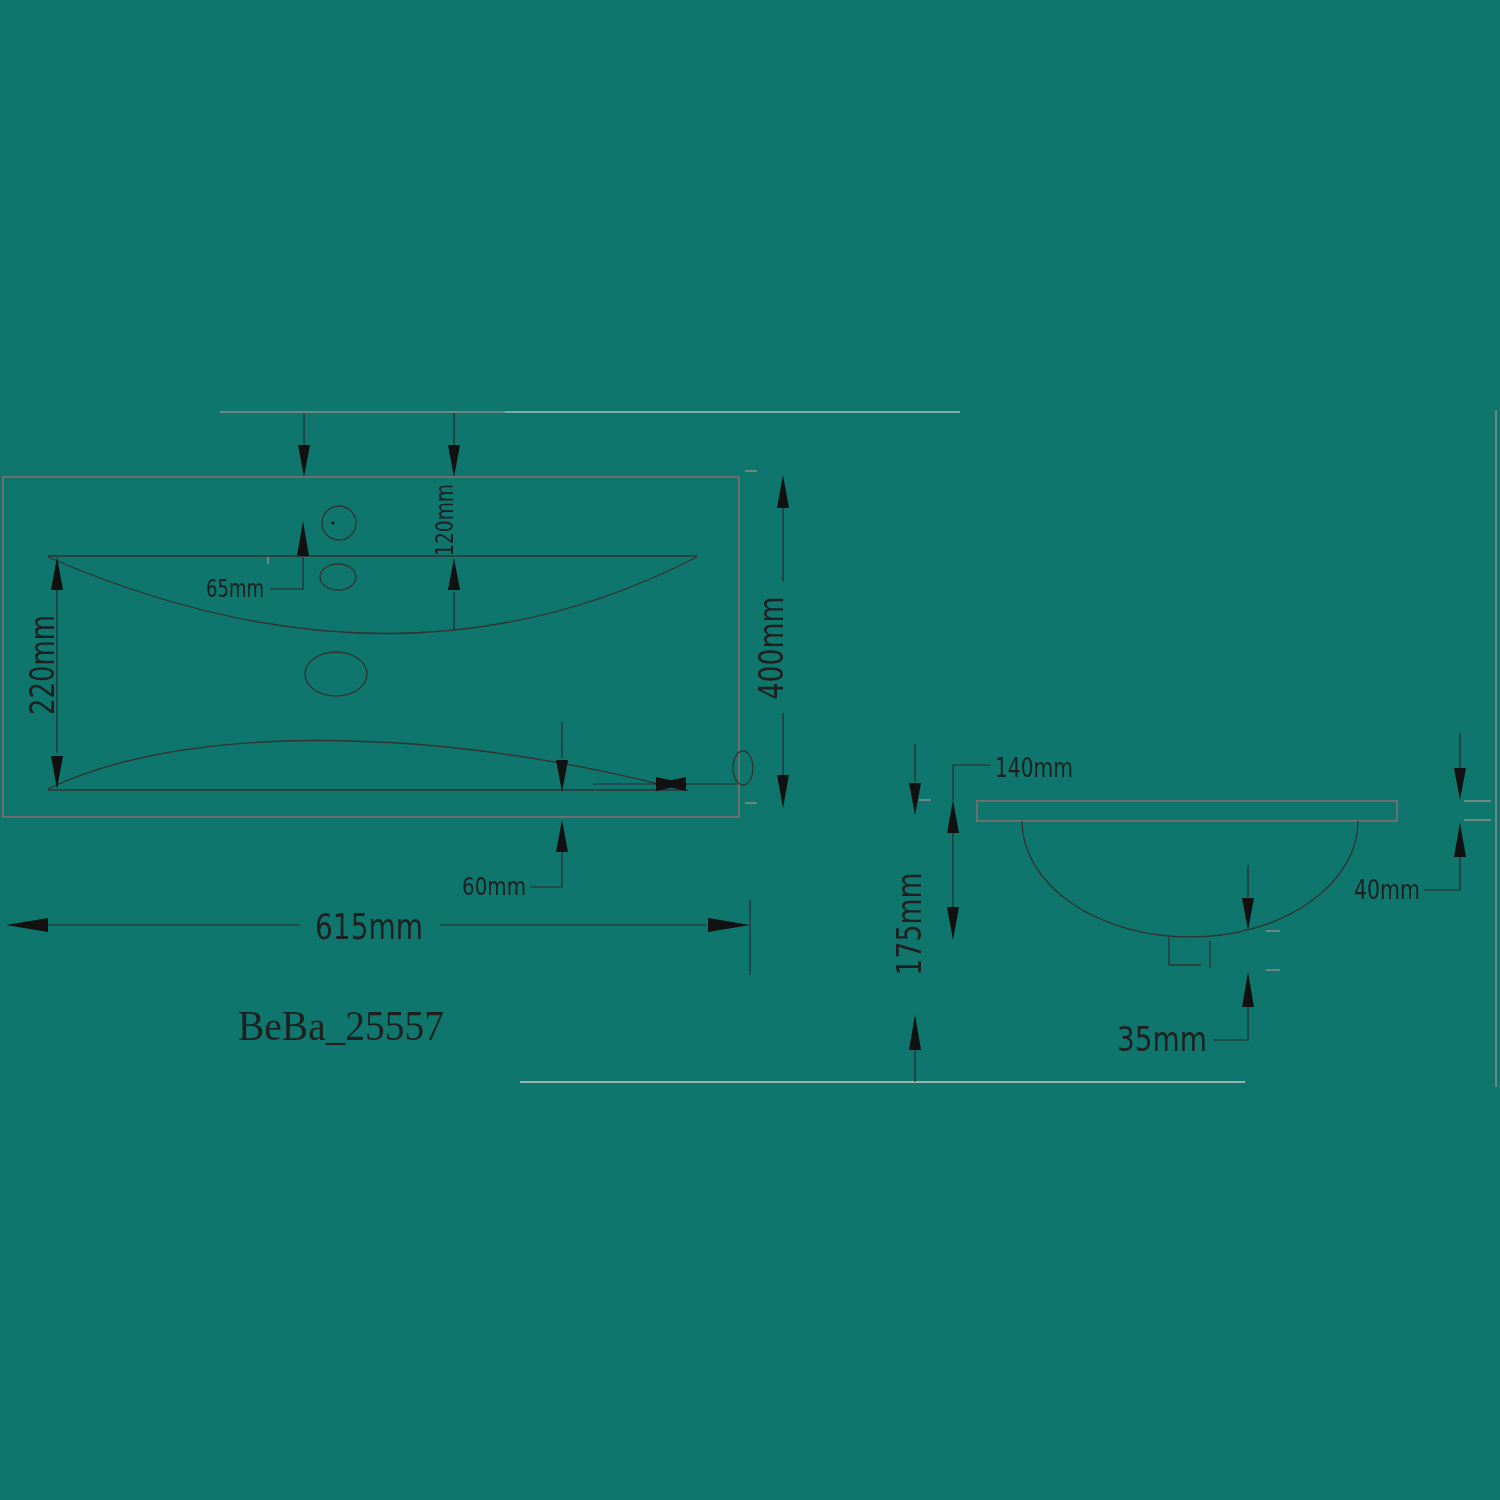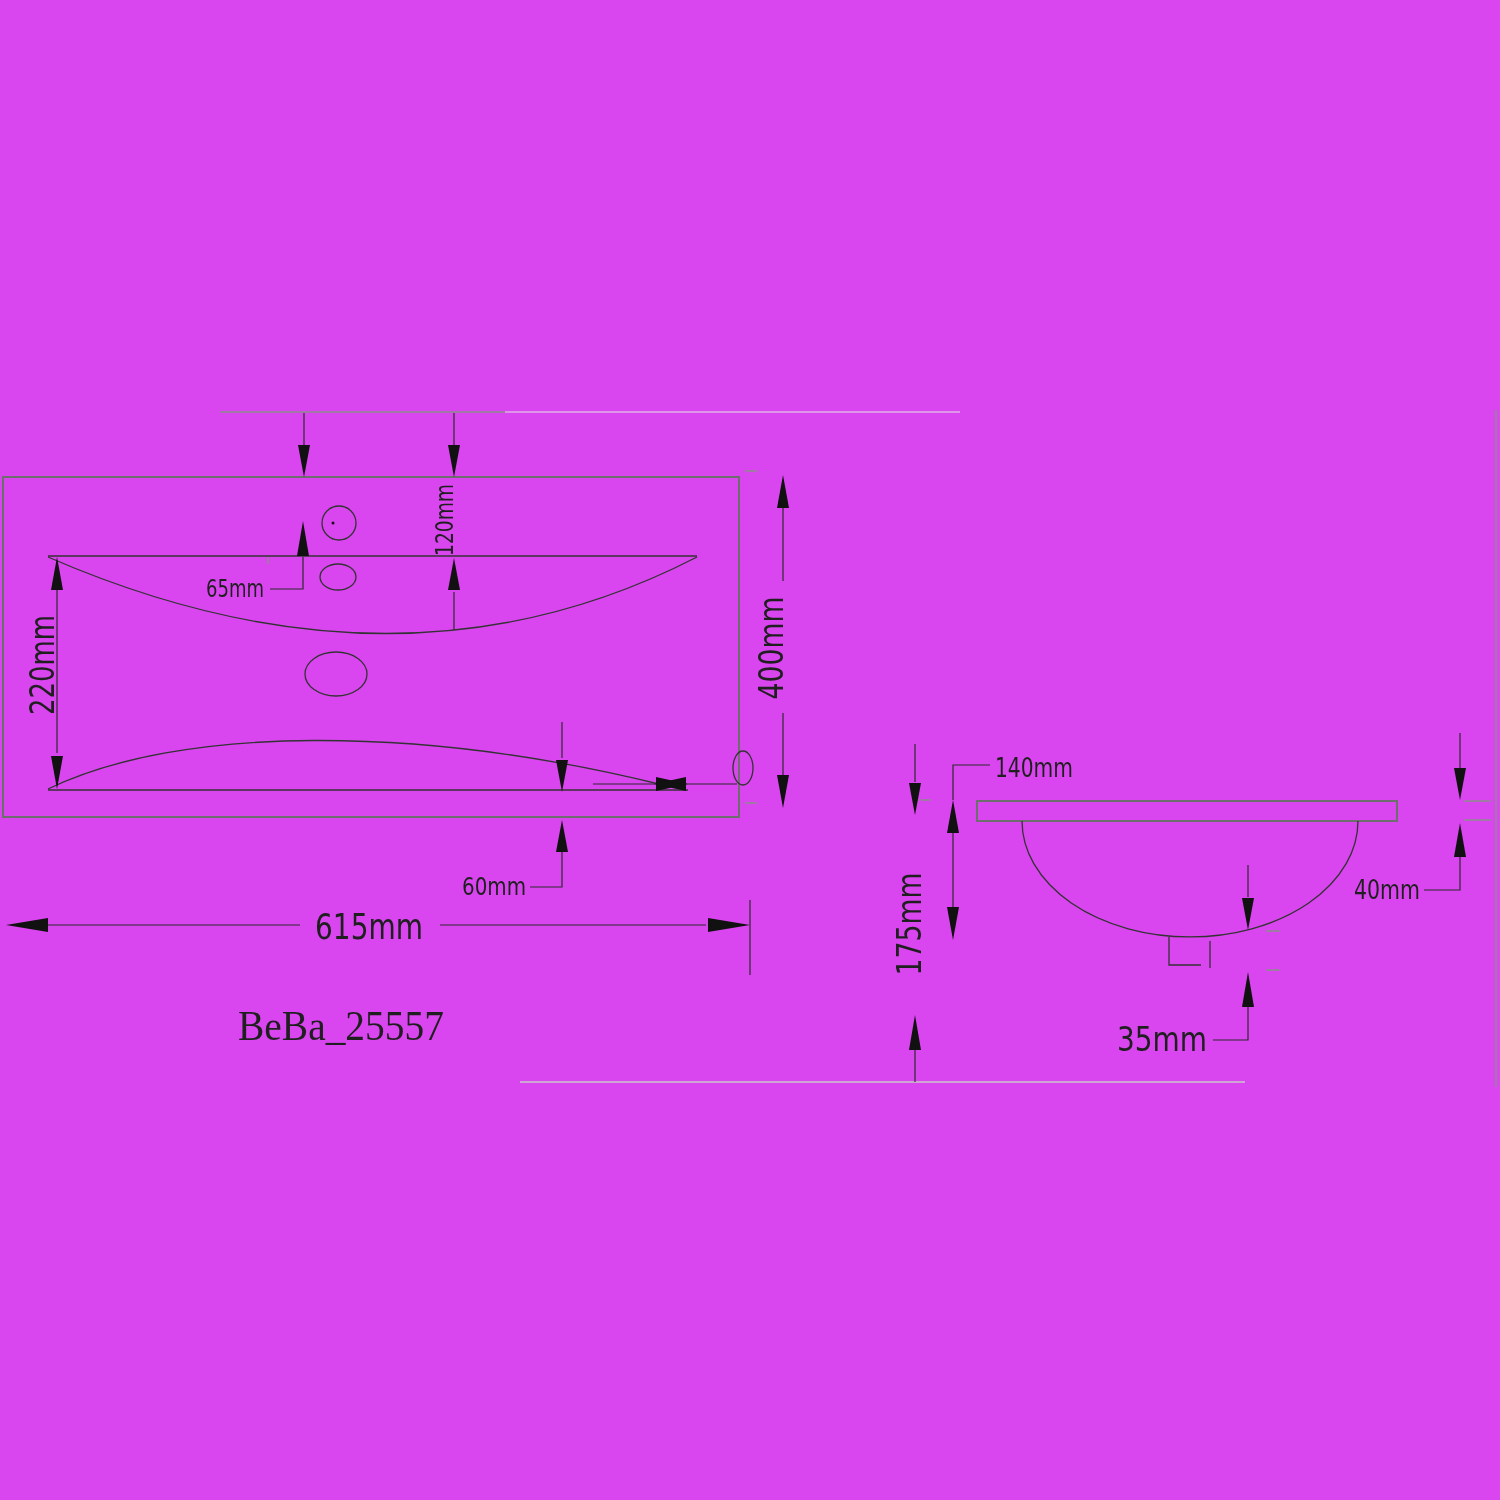--- a/index.html
+++ b/index.html
@@ -1,16 +1,16 @@
 <!DOCTYPE html>
 <html><head>
 <meta charset="utf-8">
 <style>
   html,body{margin:0;padding:0;background:#ffffff;}
-  .sheet{position:relative;width:1500px;height:1500px;background:#d946ef;overflow:hidden;}
+  .sheet{position:relative;width:1500px;height:1500px;background:#0f766e;overflow:hidden;}
   svg{position:absolute;left:0;top:0;}
   text{fill:#1f1f1f;font-family:"DejaVu Sans","Liberation Sans",sans-serif;}
   .serif{font-family:"Liberation Serif","DejaVu Serif",serif;}
   .thin{stroke:#333;stroke-width:1.3;fill:none;}
   .dim{stroke:#2b2b2b;stroke-width:1.2;fill:none;}
   .outline{stroke:#6e6e6e;stroke-width:2;fill:none;}
   .head{fill:#111;stroke:none;}
   .faint{stroke:#c9c9c9;stroke-width:1.5;fill:none;}
   .vfaint{stroke:#e3e3e3;stroke-width:1.2;fill:none;}
   .tick{stroke:#8d8d8d;stroke-width:1.5;fill:none;}

